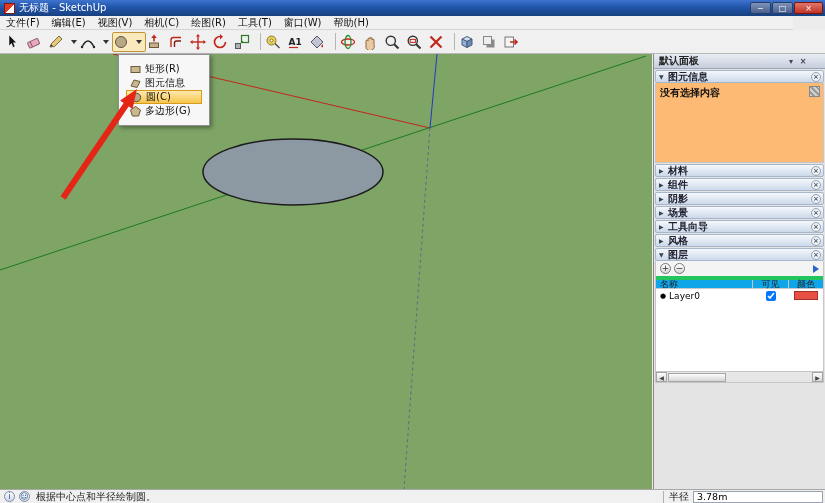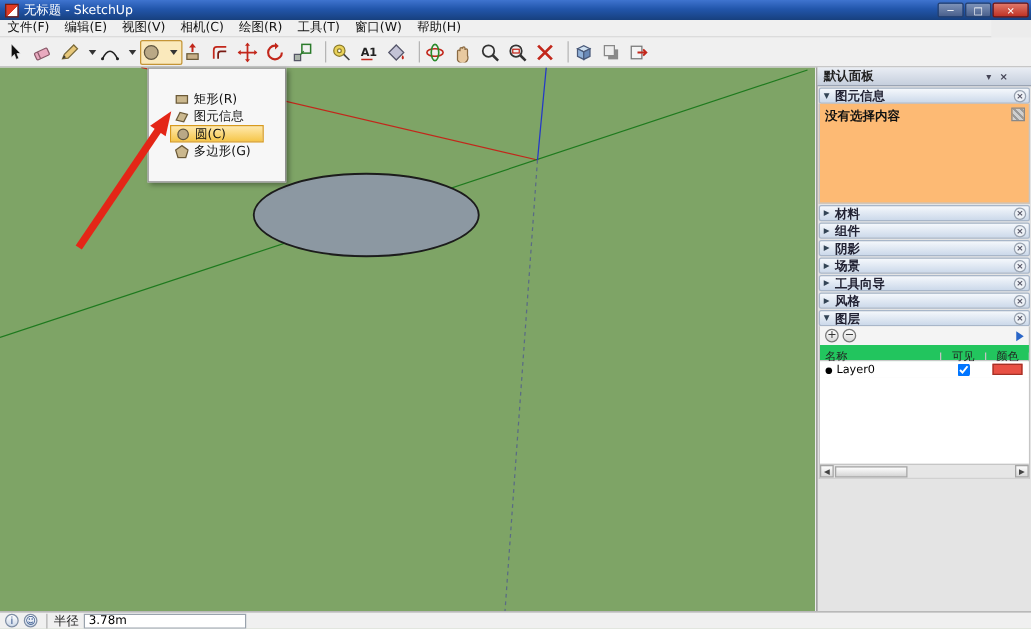--- a/index.html
+++ b/index.html
@@ -30,22 +30,22 @@
   .tgroup.active { background:#fae9bc; border:1px solid #c49537; }
   .caret { width:0; height:0; border-left:3px solid transparent; border-right:3px solid transparent;
     border-top:4px solid #333; margin:0 3px 0 1px; }
   .tsep { width:1px; height:17px; background:#b5b5b5; margin:0 4px; }
 
   
   .canvas-wrap { position:absolute; left:0; top:54px; width:652px; height:435px; }
   .canvas-wrap svg { display:block; }
 
   
-  .flyout { position:absolute; left:118px; top:54px; width:111px; background:#f7f7f7;
-    border:1px solid #8f8f8f; box-shadow:2px 2px 4px rgba(0,0,0,.35); z-index:40; padding:17px; }
+  .flyout { position:absolute; left:118px; top:54px; width:92px; background:#f7f7f7;
+    border:1px solid #8f8f8f; box-shadow:2px 2px 4px rgba(0,0,0,.35); z-index:40; padding:7px; }
   .dd-item { height:14px; display:flex; align-items:center; font-size:10px; color:#111; padding:0 3px; gap:4px; }
   .dd-item.sel { background:linear-gradient(#ffe9ad,#f6c64a); border:1px solid #d89a1d; height:14px; }
   .dd-ico { width:12px; display:flex; justify-content:center; }
 
   
   .overlay { position:absolute; left:0; top:0; width:825px; height:503px; pointer-events:none; z-index:50; }
 
   
   .sidebar { position:absolute; left:653px; top:54px; width:172px; height:435px; background:#e4e4e4;
     border-left:1px solid #8a8a8a; display:flex; flex-direction:column; font-size:10px; }
@@ -64,21 +64,21 @@
   .detail-icon { width:11px; height:11px; border:1px solid #888; background:
     repeating-linear-gradient(45deg,#cfcfcf 0 2px,#9a9a9a 2px 4px); }
   .layers-body { margin:0 1px; background:#f4f4f4; border:1px solid #c6c6c6; border-top:none;
     height:122px; display:flex; flex-direction:column; }
   .layer-controls { height:15px; display:flex; align-items:center; gap:3px; padding:1px 4px; }
   .circ-btn { width:11px; height:11px; border:1px solid #777; border-radius:50%; background:linear-gradient(#fff,#d8d8d8);
     font-size:9px; line-height:9px; text-align:center; color:#333; }
   .blue-arrow { width:0; height:0; border-top:4px solid transparent; border-bottom:4px solid transparent;
     border-left:6px solid #2a66c8; margin-left:auto; }
   .layer-cols, .layer-row { display:flex; align-items:center; height:13px; }
-  .layer-cols { background:#22c55e; border-top:6px solid #22c55e; border-bottom:1px solid #c9c9c9; font-size:9px; color:#222; }
+  .layer-cols { background:#0ea5e9; border-top:4px solid #22c55e; border-bottom:1px solid #c9c9c9; font-size:9px; color:#222; }
   .col-name { flex:1; padding-left:4px; border-right:1px solid #c4c4c4; height:100%; display:flex; align-items:center; }
   .col-vis { width:36px; justify-content:center; border-right:1px solid #c4c4c4; height:100%; display:flex; align-items:center; }
   .col-color { width:34px; justify-content:center; height:100%; display:flex; align-items:center; }
   .layer-row { background:#fff; font-size:9px; }
   .radio-dot { font-size:7px; margin-right:3px; color:#000; }
   .layer-row input[type=checkbox] { width:10px; height:10px; }
   .swatch { width:24px; height:9px; background:#e85044; border:1px solid #a33126; }
   .layers-filler { flex:1; background:#fff; margin:0; }
   .hscroll { height:11px; background:#e6e6e6; border-top:1px solid #c6c6c6; display:flex; align-items:center; }
   .sbtn { width:11px; height:10px; background:linear-gradient(#fdfdfd,#d9d9d9); border:1px solid #a5a5a5;
@@ -413,16 +413,17 @@
       <span class="spacer" style="flex:1;"></span>
       <span class="sbtn">▶</span>
     </div>
   </div>
   <div class="sidebar-rest"></div>
 </div>
 
 <div class="statusbar">
   <span class="sicon">i</span>
   <span class="sicon">☺</span>
+  <span class="hint">根据中心点和半径绘制圆。</span>
   <span class="vsep"></span>
   <span class="measure-label">半径</span>
   <input class="measure" value="3.78m" style="">
 </div>
 
 </body></html>

